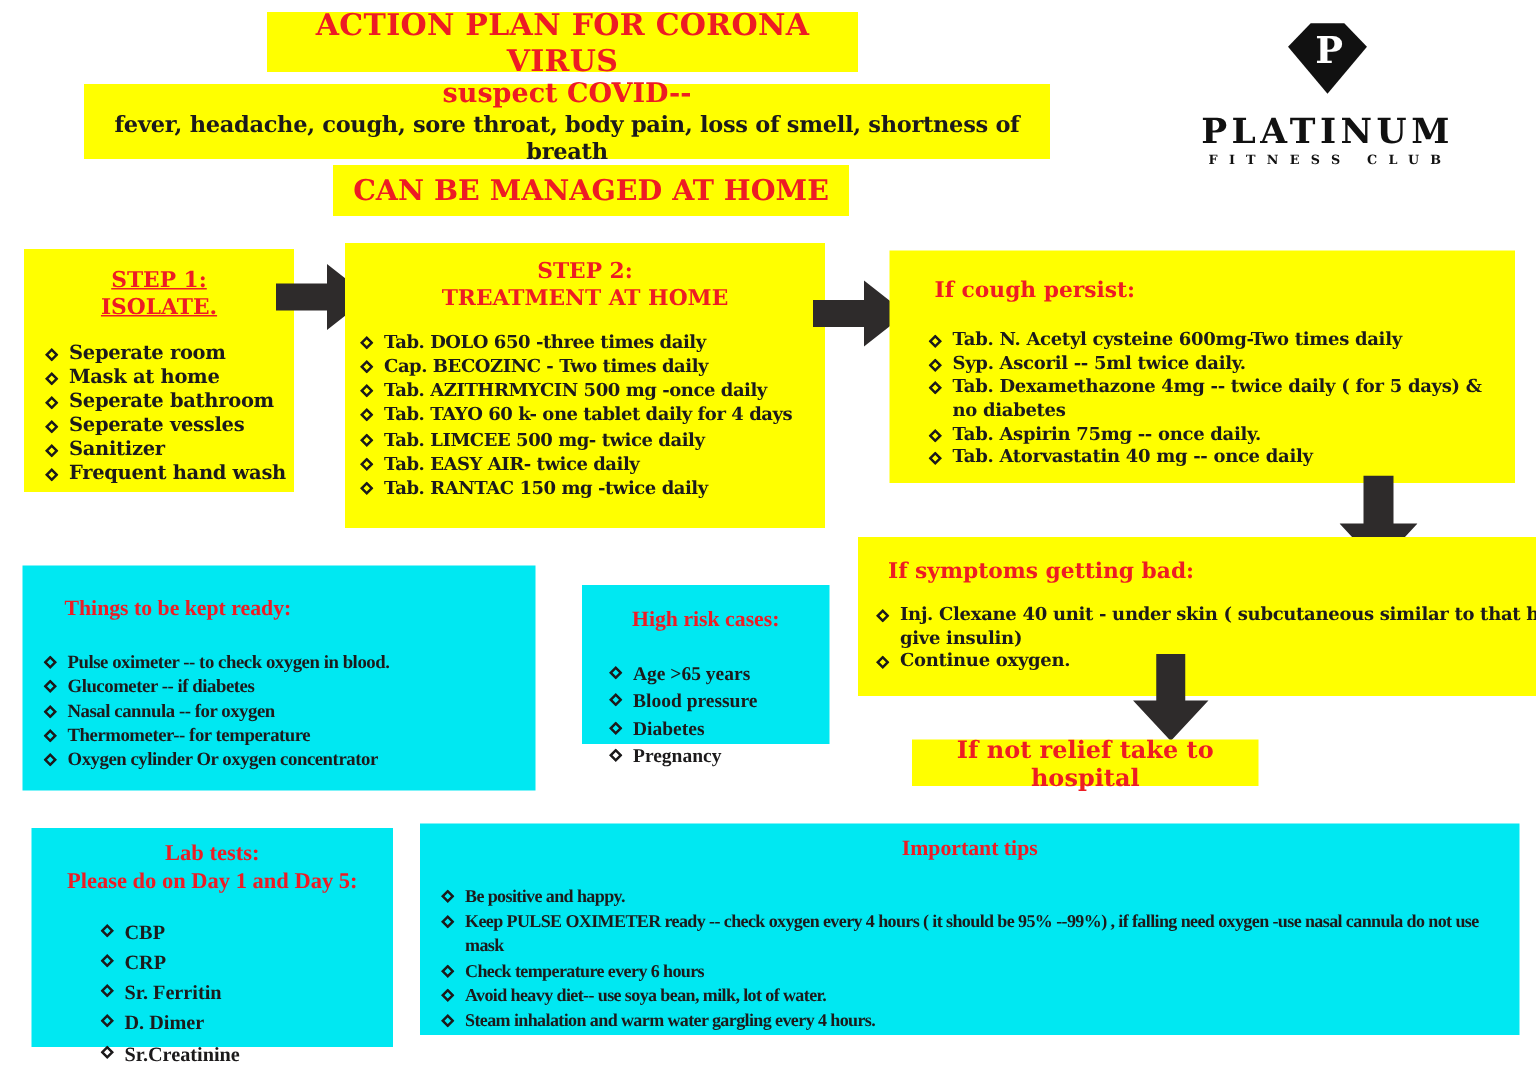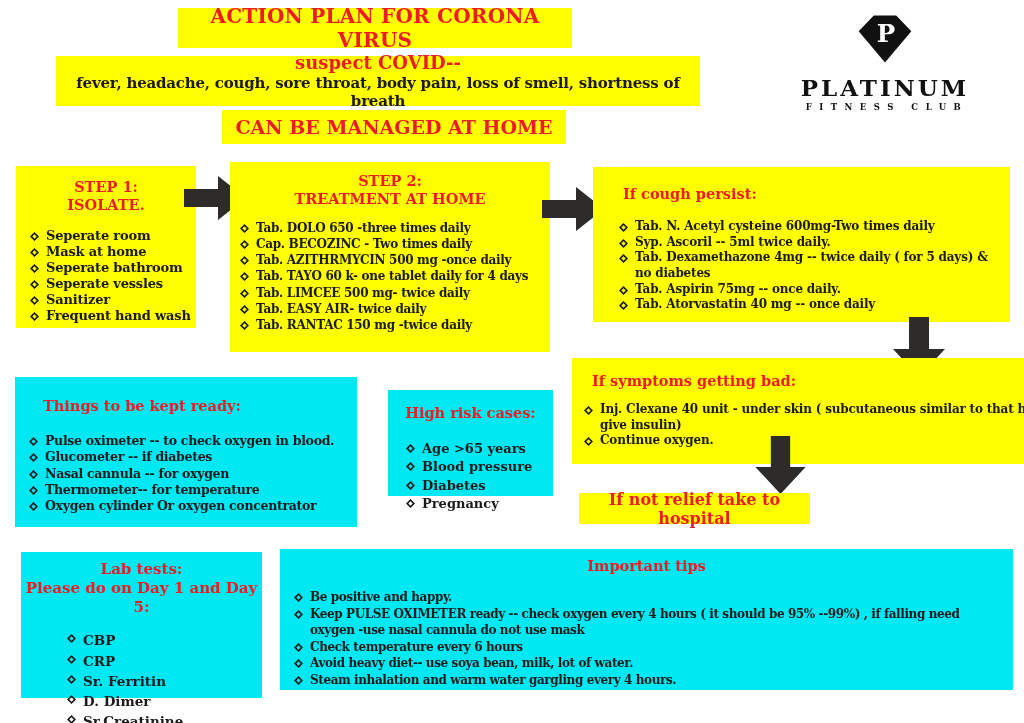--- a/index.html
+++ b/index.html
@@ -2,42 +2,42 @@
 <html style="--yellow: #FFFF00; --cyan: #00E8F2; --red: #ED1C24; --ink: #1C1A1B; --arrow: #2E2B2B;"><head>
 <meta charset="utf-8">
 <style>
   html,body{margin:0;padding:0;background:#ffffff;}
   .canvas{
     position:relative;width:1024px;height:723px;background:#ffffff;overflow:hidden;
     font-family:"DejaVu Serif","Liberation Serif",serif;font-weight:bold;
   }
   .box{position:absolute;box-sizing:border-box;}
   .yellow{background:var(--yellow);}
-  .cyan{background:var(--cyan);}
+  .cyan{background:var(--cyan);font-family:Liberation Serif, serif;}
   .red{color:var(--red);}
   .blk{color:var(--ink);}
   .center{display:flex;flex-direction:column;align-items:center;justify-content:center;text-align:center;}
 
   
   .main-title{font-size:20px;letter-spacing:.2px;}
   .suspect-t{font-size:18px;}
   .suspect-s{font-size:15px;margin-top:1px;letter-spacing:-.2px;}
   .managed-t{font-size:19px;}
 
   .box-title{color:var(--red);font-size:14.5px;line-height:1.25;}
   .box-title.left{text-align:left;}
 
   
   ul.items{list-style:none;margin:0;padding:0;}
   ul.items li{display:flex;align-items:flex-start;color:var(--ink);}
   .bullet{flex:0 0 auto;width:9px;height:9px;margin:4px 7px 0 0;display:inline-block;}
   .bullet svg{display:block;width:9px;height:9px;fill:var(--ink);}
 
   
-  .step1 .box-title{margin-top:12px;}
+  .step1 .box-title{margin-top:12px;text-decoration:underline;}
   .step1 ul{margin:14px 0 0 14px;font-size:13px;line-height:1.22;letter-spacing:-.2px;}
   
   .step2 .box-title{margin-top:10px;}
   .step2 ul{margin:12px 0 0 10px;font-size:12px;line-height:1.34;letter-spacing:-.3px;}
   
   .cough .box-title{margin:18px 0 0 30px;}
   .cough ul{margin:16px 0 0 26px;font-size:12px;line-height:1.3;letter-spacing:-.2px;padding-right:8px;}
   
   .ready .box-title{margin:20px 0 0 28px;}
   .ready ul{margin:18px 0 0 14px;font-size:12.5px;line-height:1.3;letter-spacing:-.3px;}
@@ -384,21 +384,21 @@
         </li>
       </ul>
   </div>
 
   <div class="arrow" style="left:753px;top:436px;width:55px;height:58px;">
     <svg viewBox="0 0 52 60">
         <path d="M16 0 H36 V32 H52 L26 60 L0 32 H16 Z"></path>
       </svg>
   </div>
 
-  <div class="box yellow center hospital red" style="left:579px;top:493px;width:231px;height:31px;">
+  <div class="box yellow center hospital red" style="left:608px;top:493px;width:231px;height:31px;">
     <span>If not relief take to hospital</span>
   </div>
 
   <div class="box cyan lab" style="left:21px;top:552px;width:241px;height:146px;">
     <div class="box-title">
       <div>Lab tests:</div>
       <div>Please do on Day 1 and Day 5:</div>
     </div>
     <ul class="items">
         <li>

